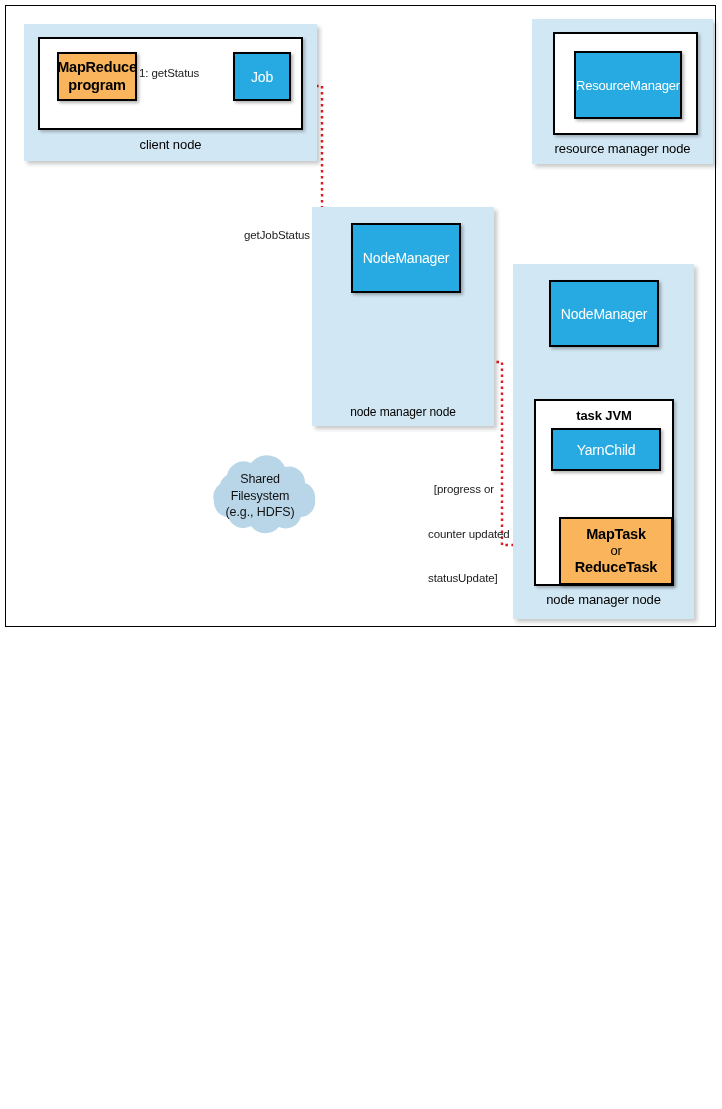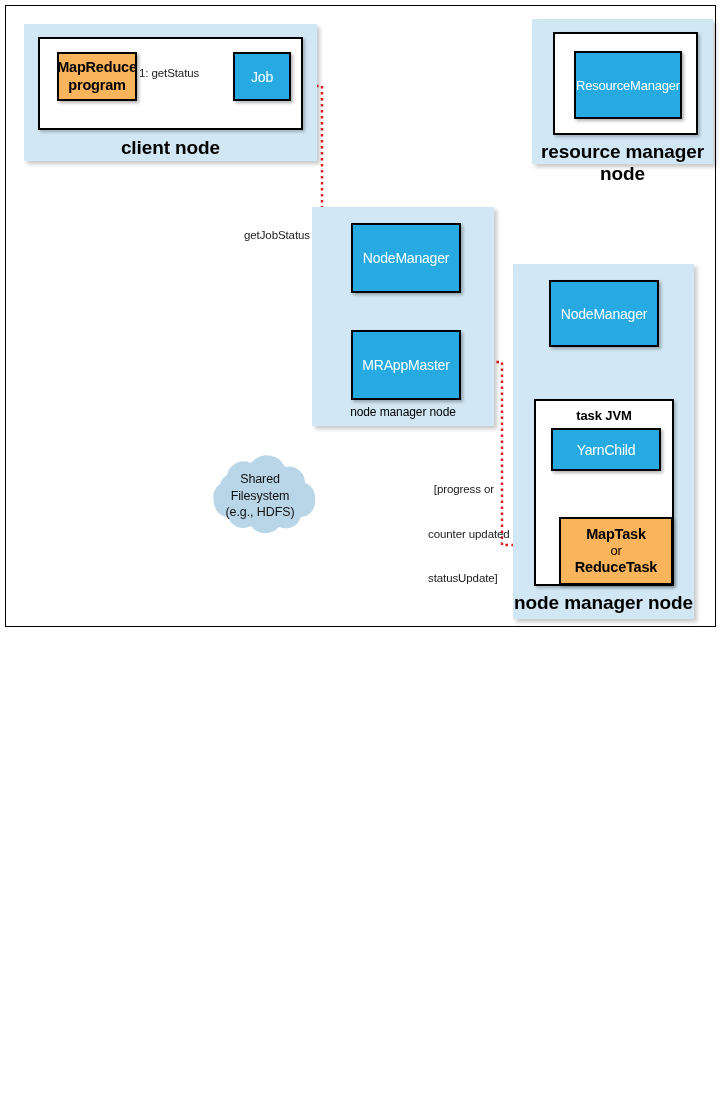--- a/index.html
+++ b/index.html
@@ -66,22 +66,22 @@
     font-weight: bold;
     line-height: 1.18;
     letter-spacing: -0.2px;
   }
   .proc-orange .or-line { font-weight: 400; font-size: 13px; }
 
   .node-label {
     position: absolute;
     width: 100%;
     text-align: center;
-    font-size: 19px;
-    font-weight: bold;
+    font-size: 13px;
+    font-weight: normal;
     color: #000000;
     letter-spacing: -0.1px;
   }
   .node-label.plain { font-weight: 400; font-size: 12px; }
 
   .jvm-label {
     position: absolute;
     width: 100%;
     text-align: center;
     font-size: 13px;
@@ -177,23 +177,20 @@
       <div class="proc-box proc-blue" style="left:19px; top:17px; width:108px; height:68px; font-size:13px;">
         <span>ResourceManager</span>
       </div>
     </div>
     <div class="node-label" style="left:0; top:122px;">resource manager node</div>
   </div>
 
   <div class="node-box" style="left:306px; top:201px; width:182px; height:219px;">
     <div class="proc-box proc-blue" style="left:39px; top:16px; width:110px; height:70px;">
       <span>NodeManager</span>
-    </div>
-    <div class="proc-box proc-blue" style="left:39px; top:123px; width:110px; height:70px;">
-      <span>MRAppMaster</span>
     </div>
     <div class="node-label plain" style="left:0; top:198px;">node manager node</div>
   </div>
 
   <div class="node-box" style="left:507px; top:258px; width:181px; height:355px;">
     <div class="proc-box proc-blue" style="left:36px; top:16px; width:110px; height:67px;">
       <span>NodeManager</span>
     </div>
 
     <div class="jvm-box" style="left:21px; top:135px; width:140px; height:187px;">

